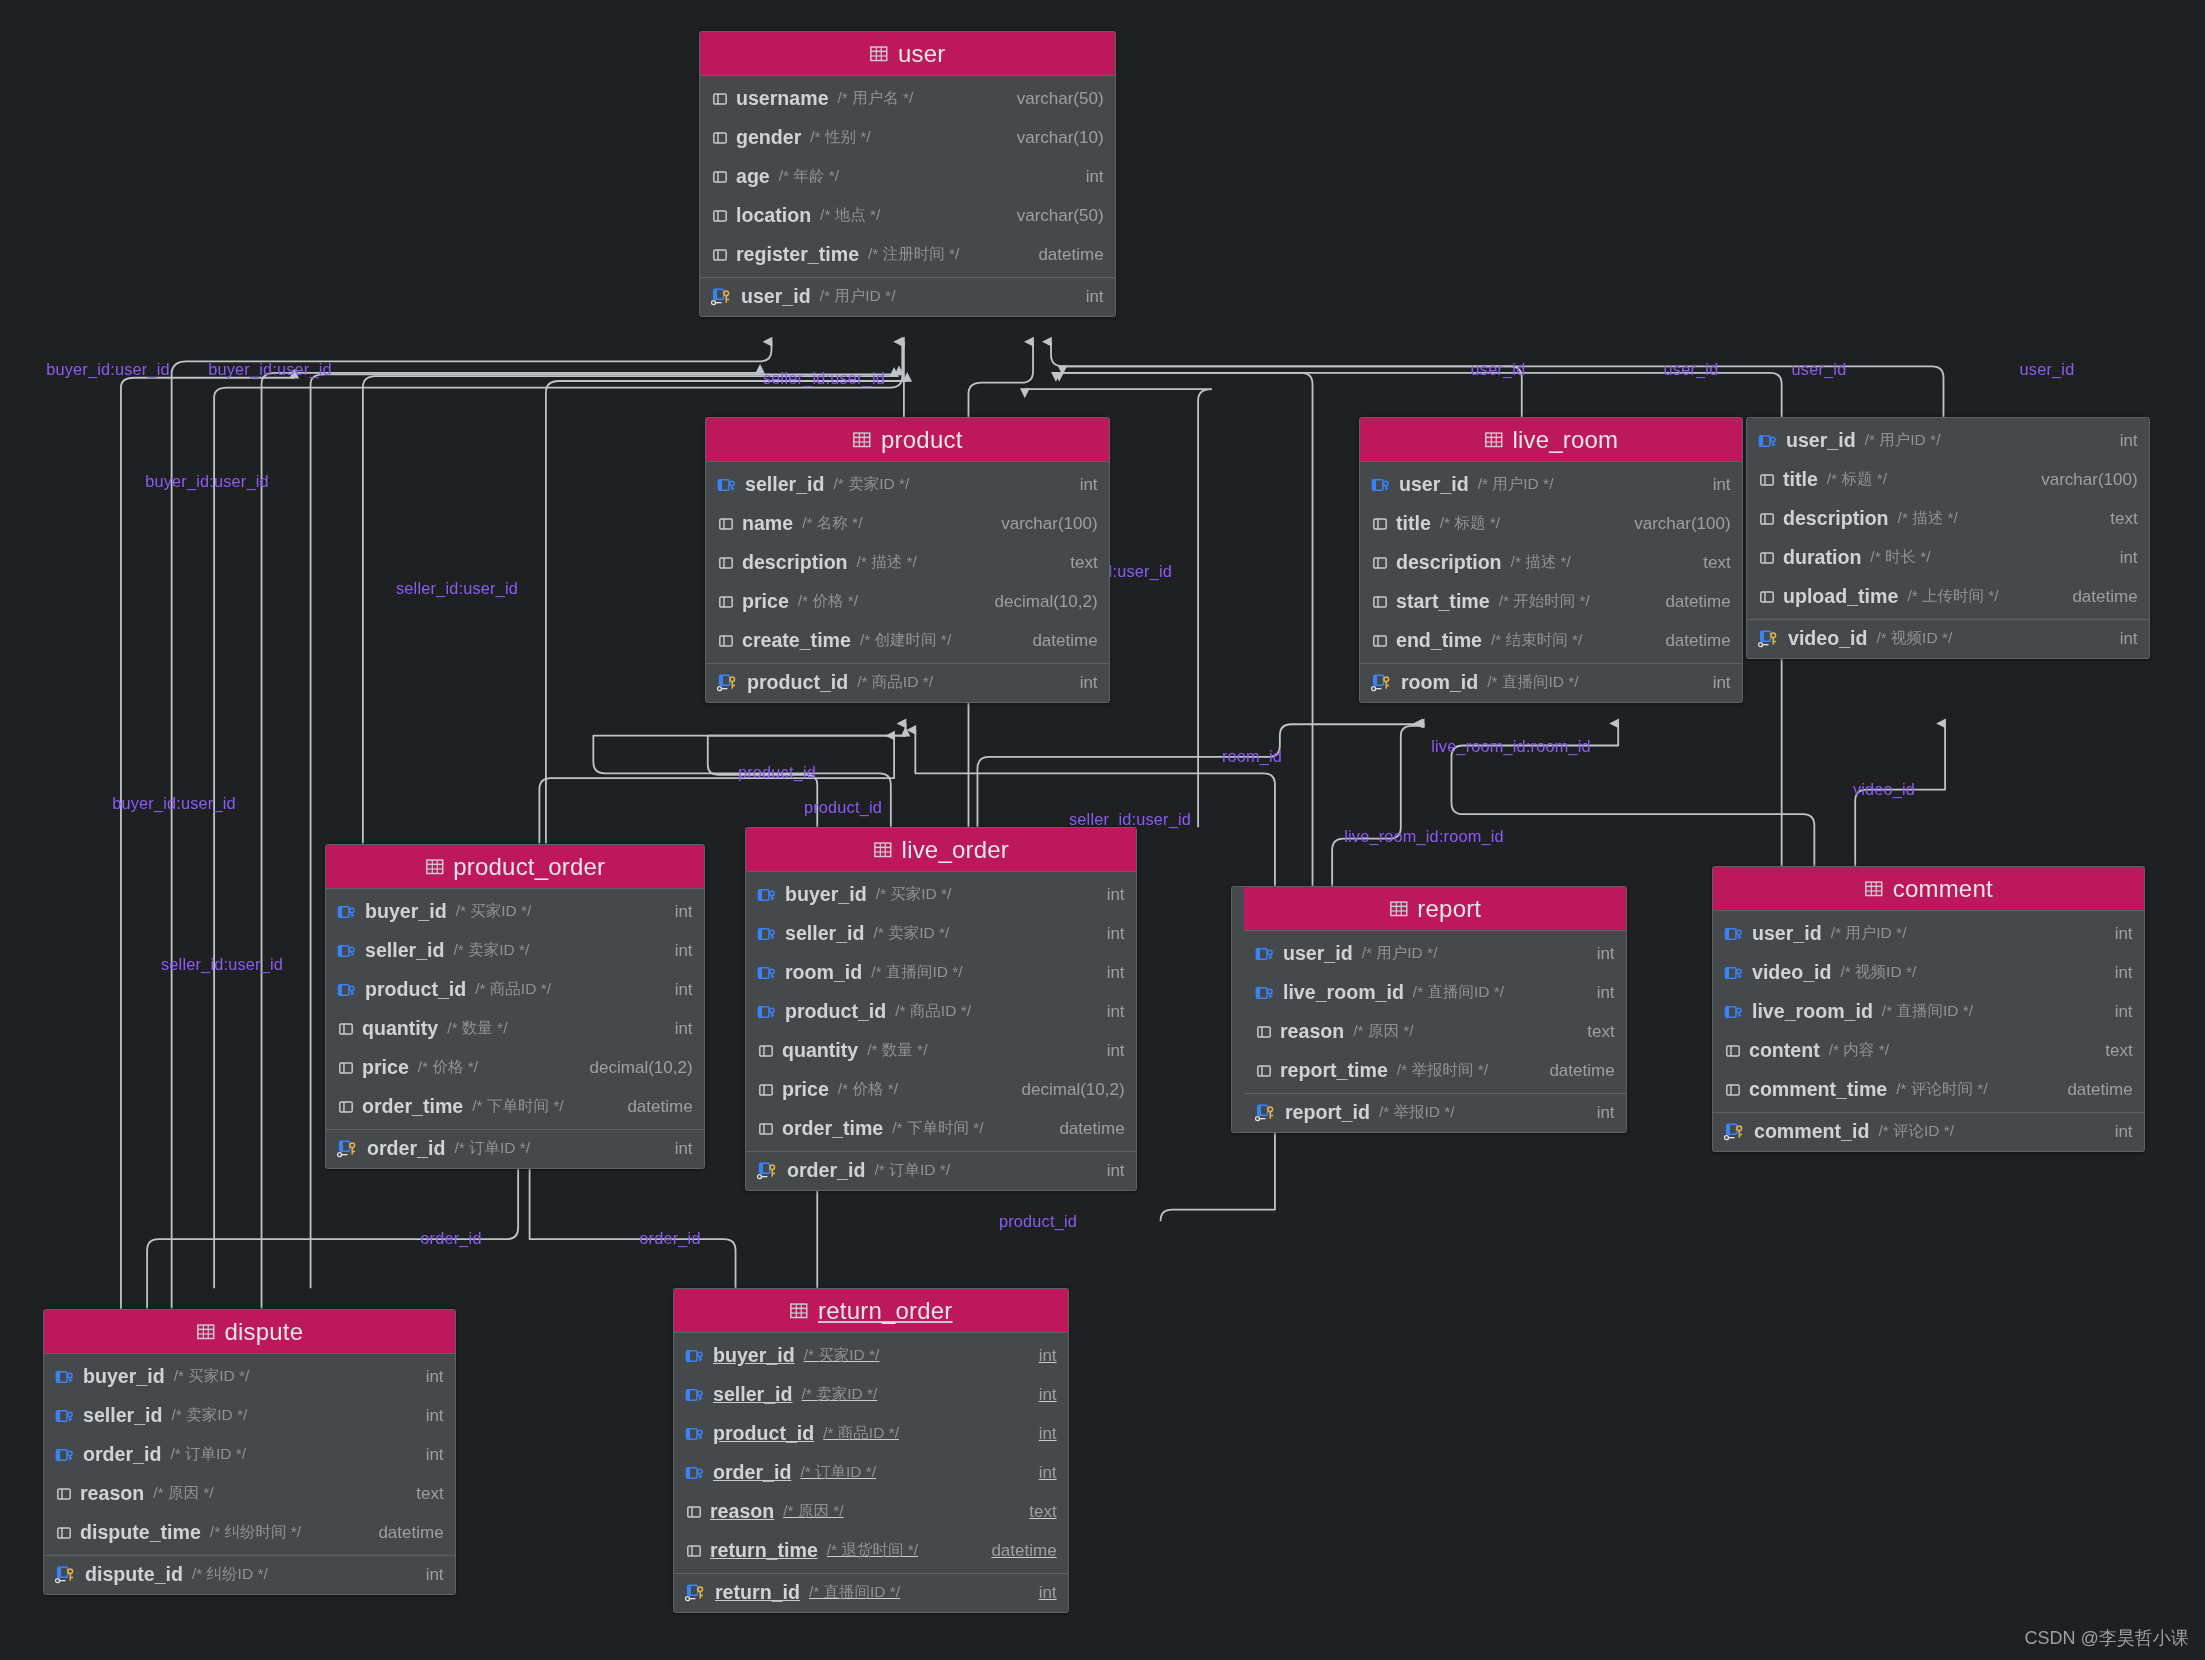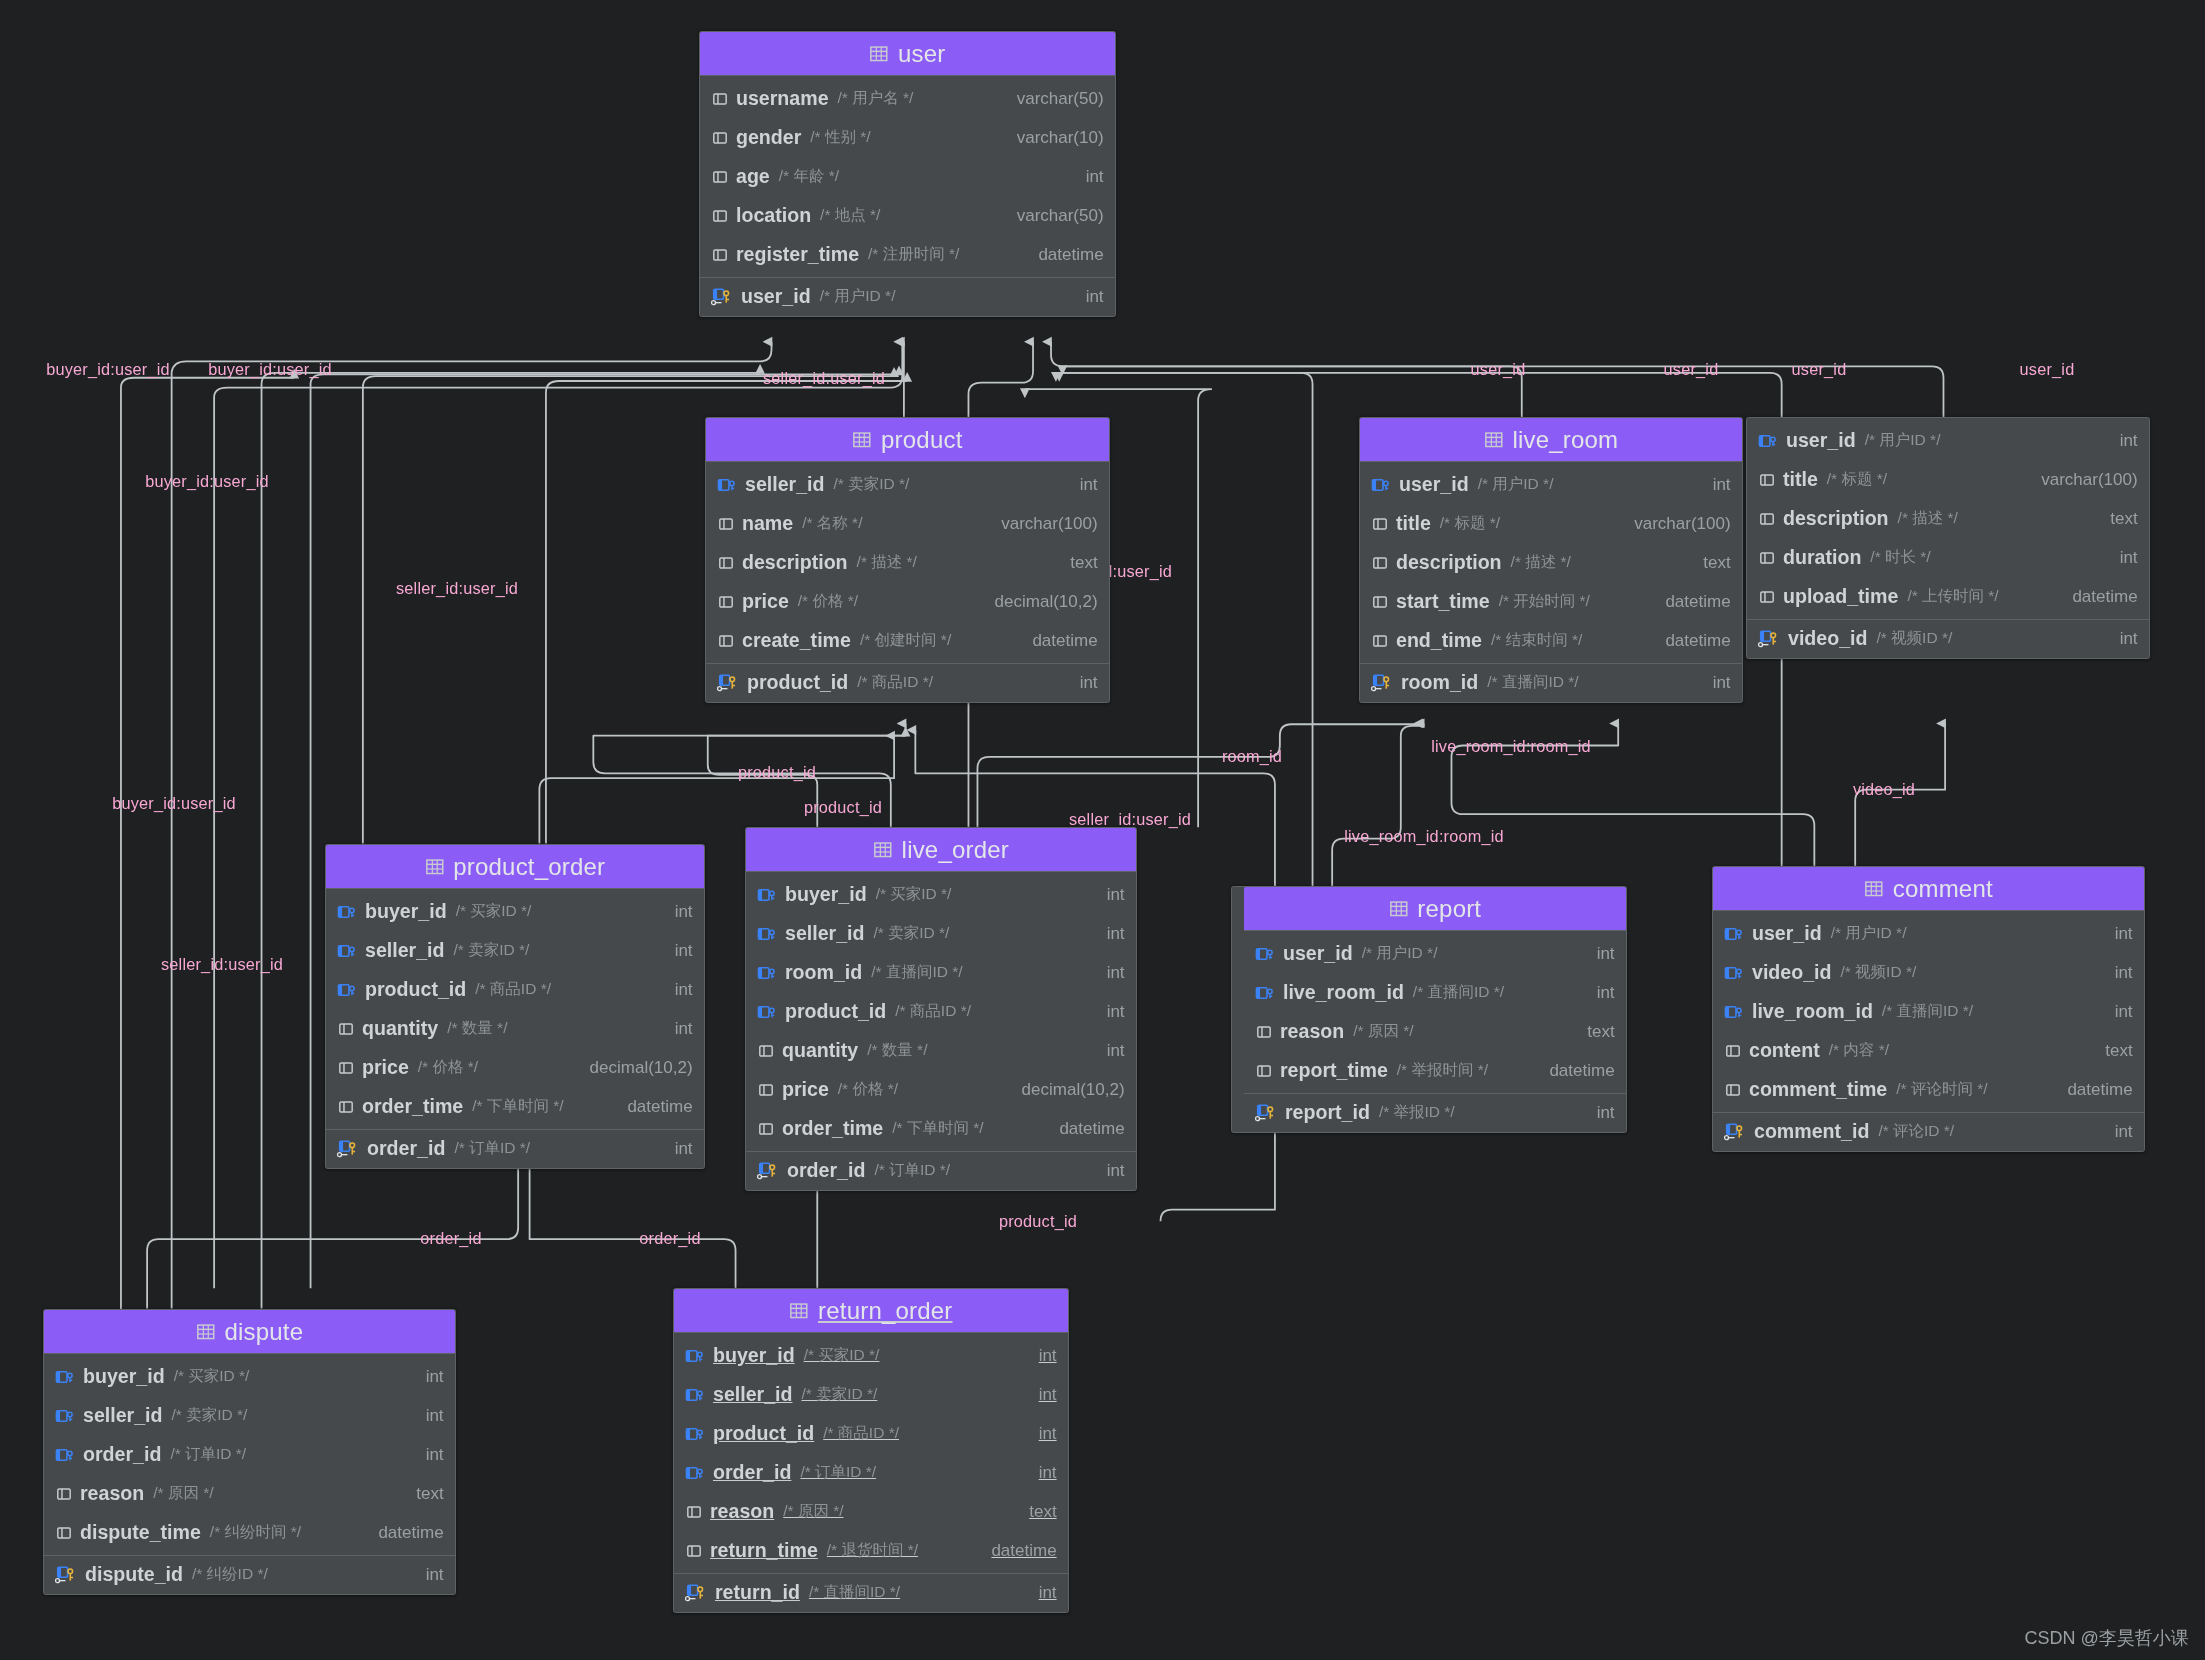--- a/index.html
+++ b/index.html
@@ -3,31 +3,31 @@
 <meta charset="utf-8">
 <style>
   html,body{margin:0;padding:0;background:#1e2022;}
   body{
     width:2205px;height:1661px;position:relative;overflow:hidden;
     font-family:"Liberation Sans","DejaVu Sans",sans-serif;
     color:#c8ccce;
   }
   #edges{position:absolute;inset:0;width:2205px;height:1661px;pointer-events:none;}
   .edge-label{
-    position:absolute;font-size:16.3px;color:#f9a8d4;white-space:nowrap;
+    position:absolute;font-size:16.3px;color:#8b5cf6;white-space:nowrap;
     transform:translate(-50%,-50%);letter-spacing:0.2px;
   }
   
   .tbl{
     position:absolute;border:0.8px solid #5d6265;border-radius:2.5px;
     background:#45494b;box-sizing:border-box;
     box-shadow:0 0.8px 3.3px rgba(0,0,0,.45);
   }
   .tbl-head{
-    background:#8b5cf6;border-bottom:0.8px solid #5d6265;
+    background:#be185d;border-bottom:0.8px solid #5d6265;
     height:43px;display:flex;align-items:center;justify-content:center;
     gap:9px;border-radius:1.6px 1.6px 0 0;
   }
   .tbl-title{font-size:24px;color:#e3e6e8;font-weight:400;letter-spacing:0.2px;}
   .tbl-body{padding:3.3px 0 0 0;}
   .row{
     height:39px;display:flex;align-items:center;padding:0 11.4px 0 10.6px;gap:7.4px;
     box-sizing:border-box;
   }
   .row.pk{border-top:0.8px solid #5d6265;margin-top:2.5px;}

